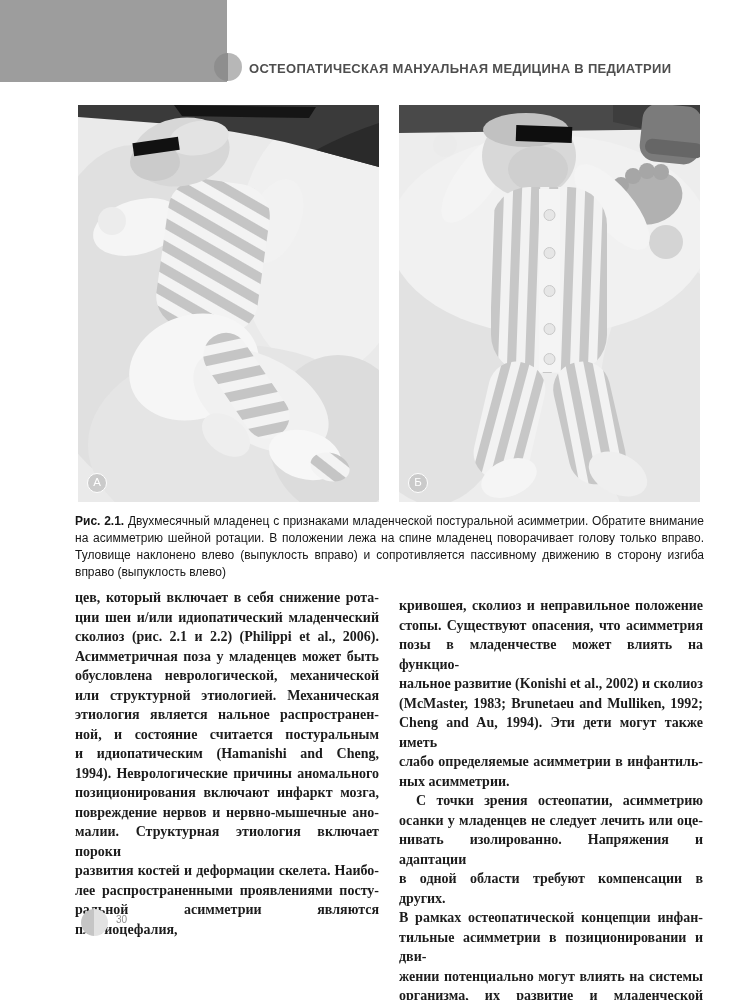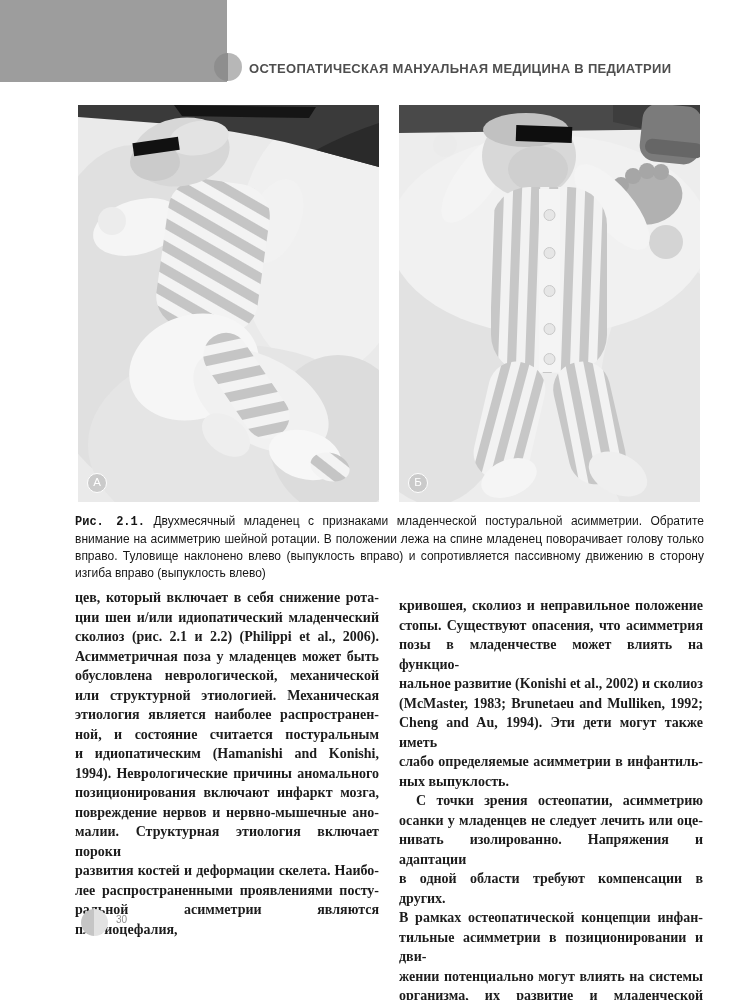--- a/index.html
+++ b/index.html
@@ -26,21 +26,21 @@
     position:absolute; left:9px; bottom:9px; width:20px; height:20px; box-sizing:border-box;
     border:1.5px solid #ffffff; border-radius:50%; background:rgba(198,198,198,0.85);
     color:#ffffff; font-size:11.5px; line-height:1;
     display:flex; align-items:center; justify-content:center;
   }
   
   .caption {
     position:absolute; left:75px; top:513px; width:629px;
     font-size:12px; line-height:17px; color:#161616; text-align:justify;
   }
-  .caption b { font-weight:bold;font-family:Liberation Mono, monospace; }
+  .caption b { font-weight:bold; }
   
   .column {
     position:absolute; top:588px; width:304px;
     font-family:"Liberation Serif", serif; font-size:14px; line-height:19.5px; color:#1c1c1c;font-weight:bold;
   }
   .col-left  { left:75px; }
   .col-right { left:399px;margin-top:8px; }
   .tline { text-align:justify; text-align-last:justify; }
   .endleft .tline:last-child { text-align-last:left; }
   .indent .tline:first-child { text-indent:17px; }
@@ -144,41 +144,41 @@
 
 <div class="caption"><b>Рис. 2.1.</b> <span>Двухмесячный младенец с признаками младенческой постуральной асимметрии. Обратите внимание на асимметрию шейной ротации. В положении лежа на спине младенец поворачивает голову только вправо. Туловище наклонено влево (выпуклость вправо) и сопротивляется пассивному движению в сторону изгиба вправо (выпуклость влево)</span></div>
 
 <div class="column col-left">
     <div class="tline">цев, который включает в себя снижение рота-</div>
     <div class="tline">ции шеи и/или идиопатический младенческий</div>
     <div class="tline">сколиоз (рис. 2.1 и 2.2) (Philippi et al., 2006).</div>
     <div class="tline">Асимметричная поза у младенцев может быть</div>
     <div class="tline">обусловлена неврологической, механической</div>
     <div class="tline">или структурной этиологией. Механическая</div>
-    <div class="tline">этиология является наиболее распространен-</div>
+    <div class="tline">этиология является нальное распространен-</div>
     <div class="tline">ной, и состояние считается постуральным</div>
-    <div class="tline">и идиопатическим (Hamanishi and Konishi,</div>
+    <div class="tline">и идиопатическим (Hamanishi and Cheng,</div>
     <div class="tline">1994). Неврологические причины аномального</div>
     <div class="tline">позиционирования включают инфаркт мозга,</div>
     <div class="tline">повреждение нервов и нервно-мышечные ано-</div>
     <div class="tline">малии. Структурная этиология включает пороки</div>
     <div class="tline">развития костей и деформации скелета. Наибо-</div>
     <div class="tline">лее распространенными проявлениями посту-</div>
     <div class="tline">ральной асимметрии являются плагиоцефалия,</div>
   </div>
 <div class="column col-right">
   <div class="endleft">
       <div class="tline">кривошея, сколиоз и неправильное положение</div>
       <div class="tline">стопы. Существуют опасения, что асимметрия</div>
       <div class="tline">позы в младенчестве может влиять на функцио-</div>
       <div class="tline">нальное развитие (Konishi et al., 2002) и сколиоз</div>
       <div class="tline">(McMaster, 1983; Brunetaeu and Mulliken, 1992;</div>
       <div class="tline">Cheng and Au, 1994). Эти дети могут также иметь</div>
       <div class="tline">слабо определяемые асимметрии в инфантиль-</div>
-      <div class="tline">ных выпуклость.</div>
+      <div class="tline">ных асимметрии.</div>
     </div>
   <div class="indent">
       <div class="tline">С точки зрения остеопатии, асимметрию</div>
       <div class="tline">осанки у младенцев не следует лечить или оце-</div>
       <div class="tline">нивать изолированно. Напряжения и адаптации</div>
       <div class="tline">в одной области требуют компенсации в других.</div>
       <div class="tline">В рамках остеопатической концепции инфан-</div>
       <div class="tline">тильные асимметрии в позиционировании и дви-</div>
       <div class="tline">жении потенциально могут влиять на системы</div>
       <div class="tline">организма, их развитие и младенческой процес-</div>

